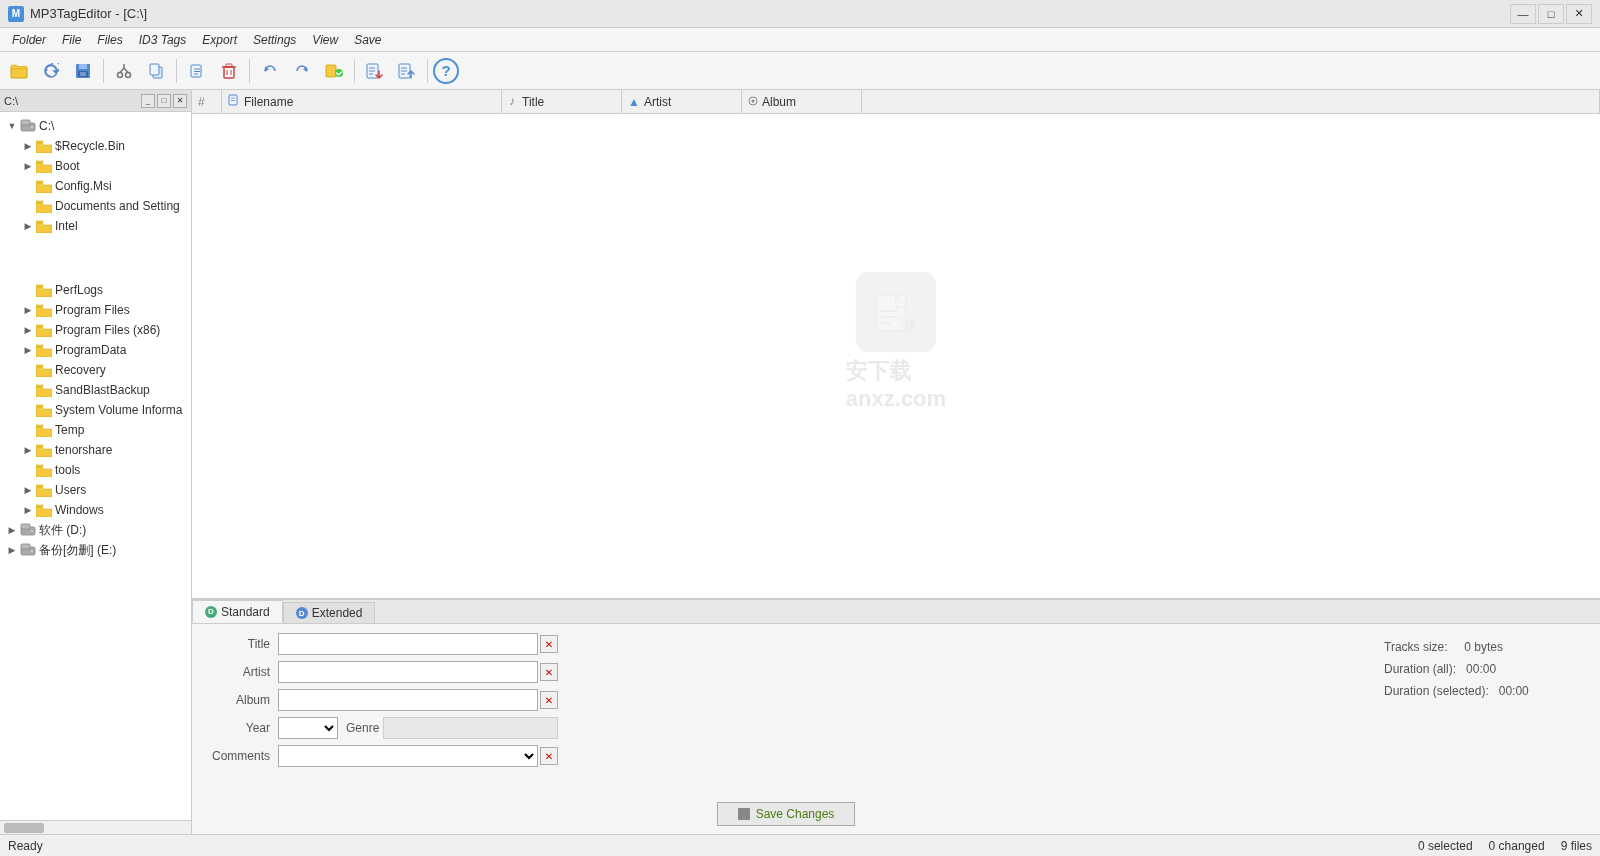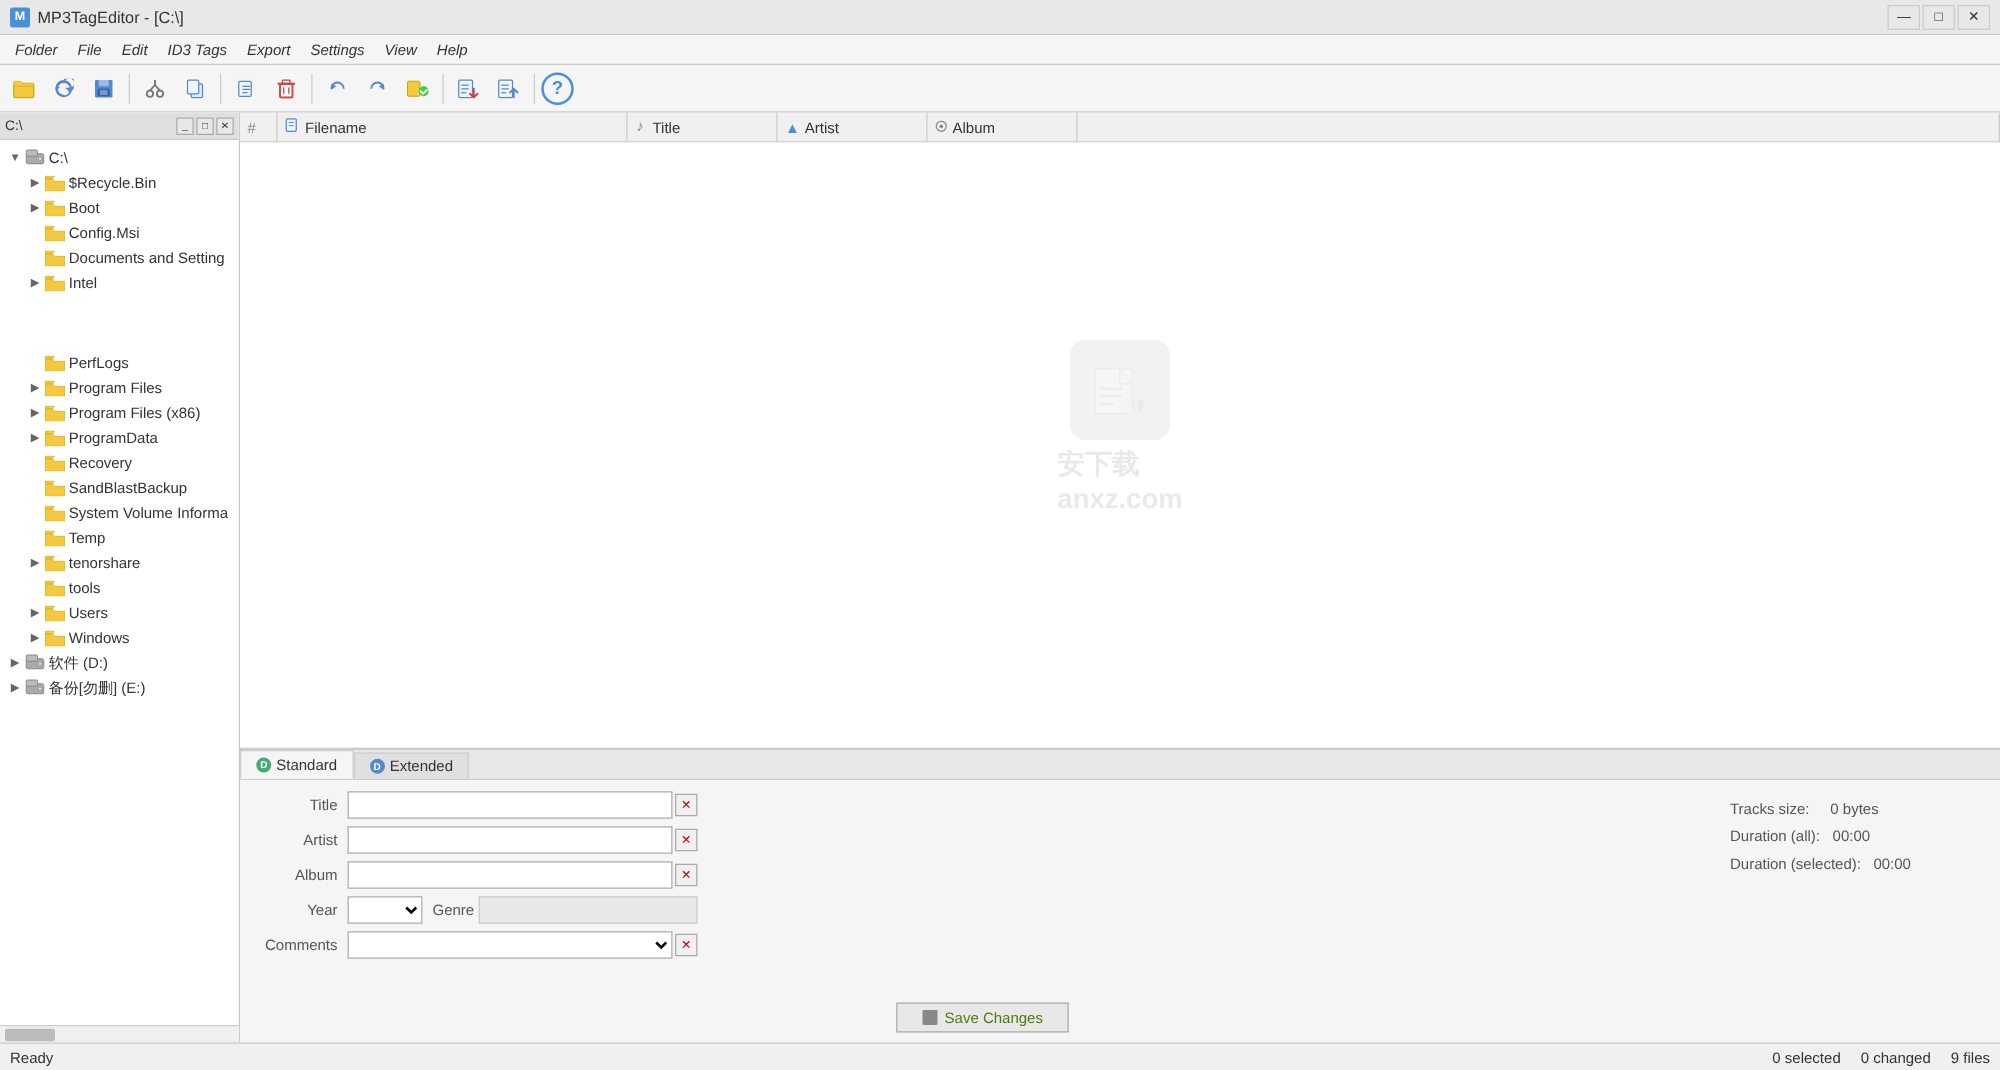--- a/index.html
+++ b/index.html
@@ -377,26 +377,26 @@
   <div class="title-bar-controls">
     <div class="title-bar-btn">—</div>
     <div class="title-bar-btn">□</div>
     <div class="title-bar-btn close">✕</div>
   </div>
 </div>
 
 <div class="menu-bar">
   <div class="menu-item">Folder</div>
   <div class="menu-item">File</div>
-  <div class="menu-item">Edit</div>
+  <div class="menu-item">Files</div>
   <div class="menu-item">ID3 Tags</div>
   <div class="menu-item">Export</div>
   <div class="menu-item">Settings</div>
   <div class="menu-item">View</div>
-  <div class="menu-item">Help</div>
+  <div class="menu-item">Save</div>
 </div>
 
 <div class="toolbar">
   <div class="toolbar-btn">
     <svg width="18" height="16" viewBox="0 0 18 16">
         <rect x="1" y="4" width="16" height="11" rx="1" fill="#f5c842" stroke="#c9a800" stroke-width="1"></rect>
         <path d="M1 6h16V4.5a1 1 0 00-1-1H8L6.5 2H2a1 1 0 00-1 1z" fill="#f5c842" stroke="#c9a800" stroke-width="0.5"></path>
       </svg>
   </div>
   <div class="toolbar-btn">

